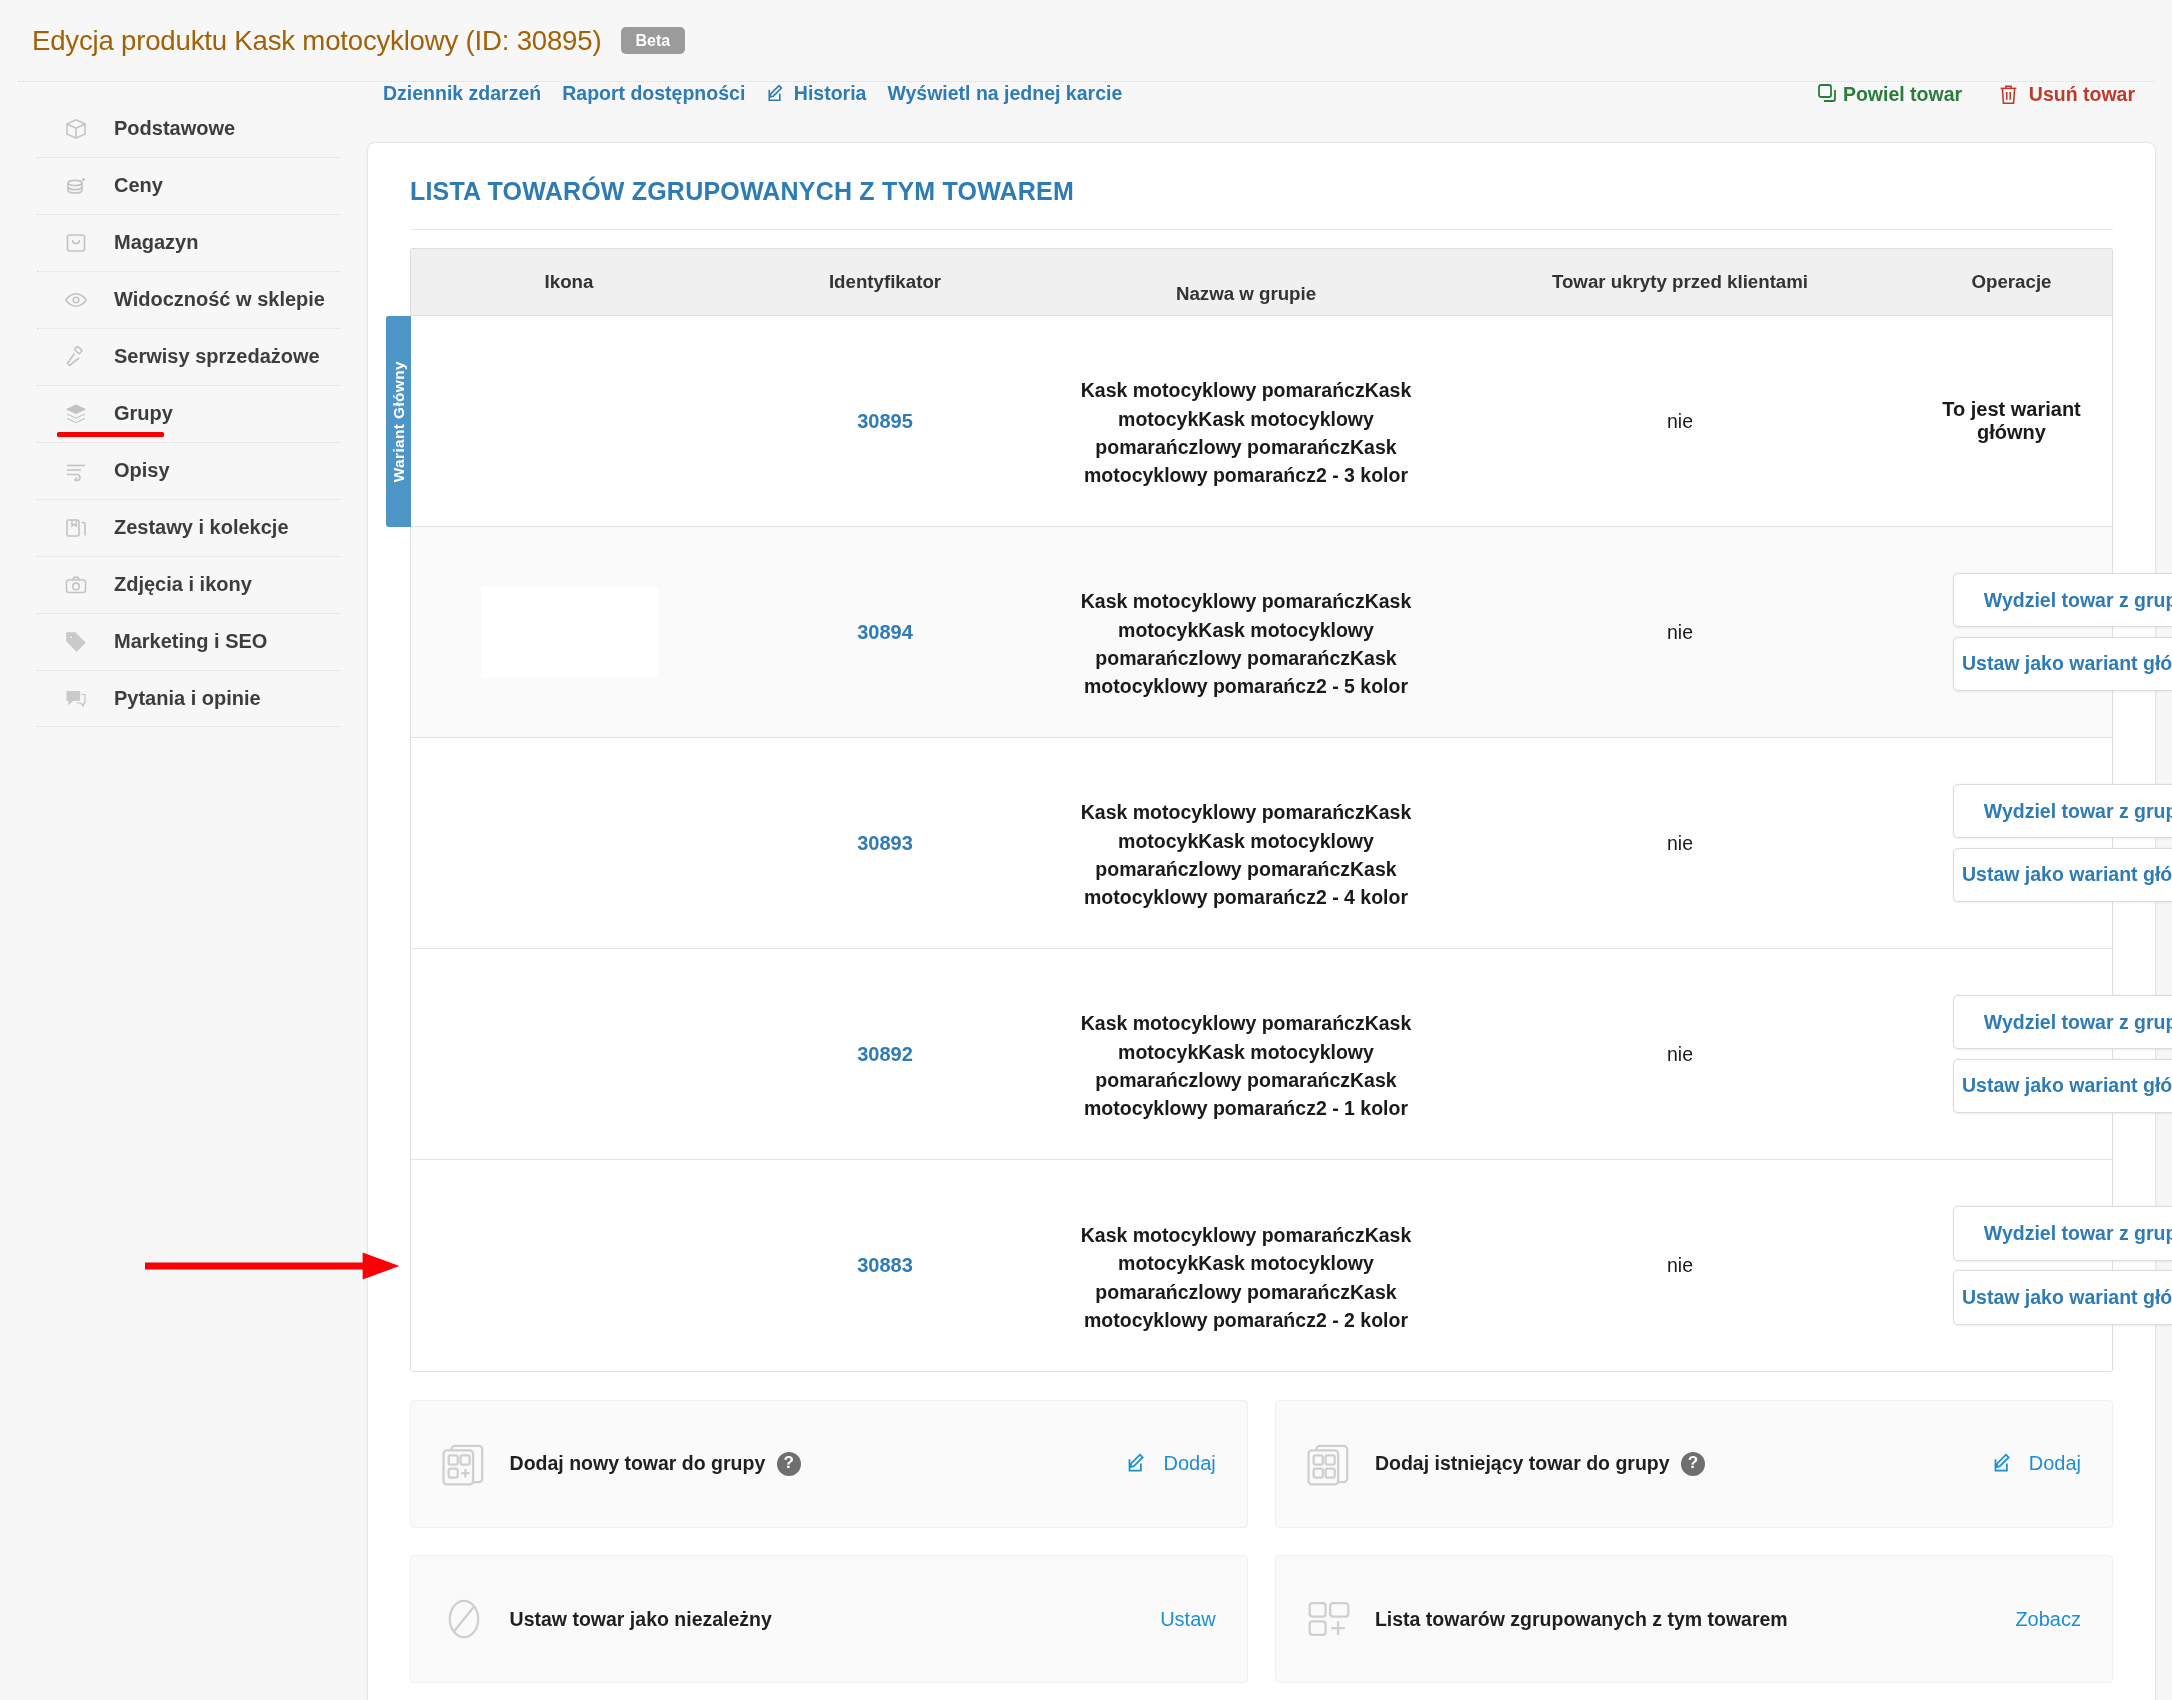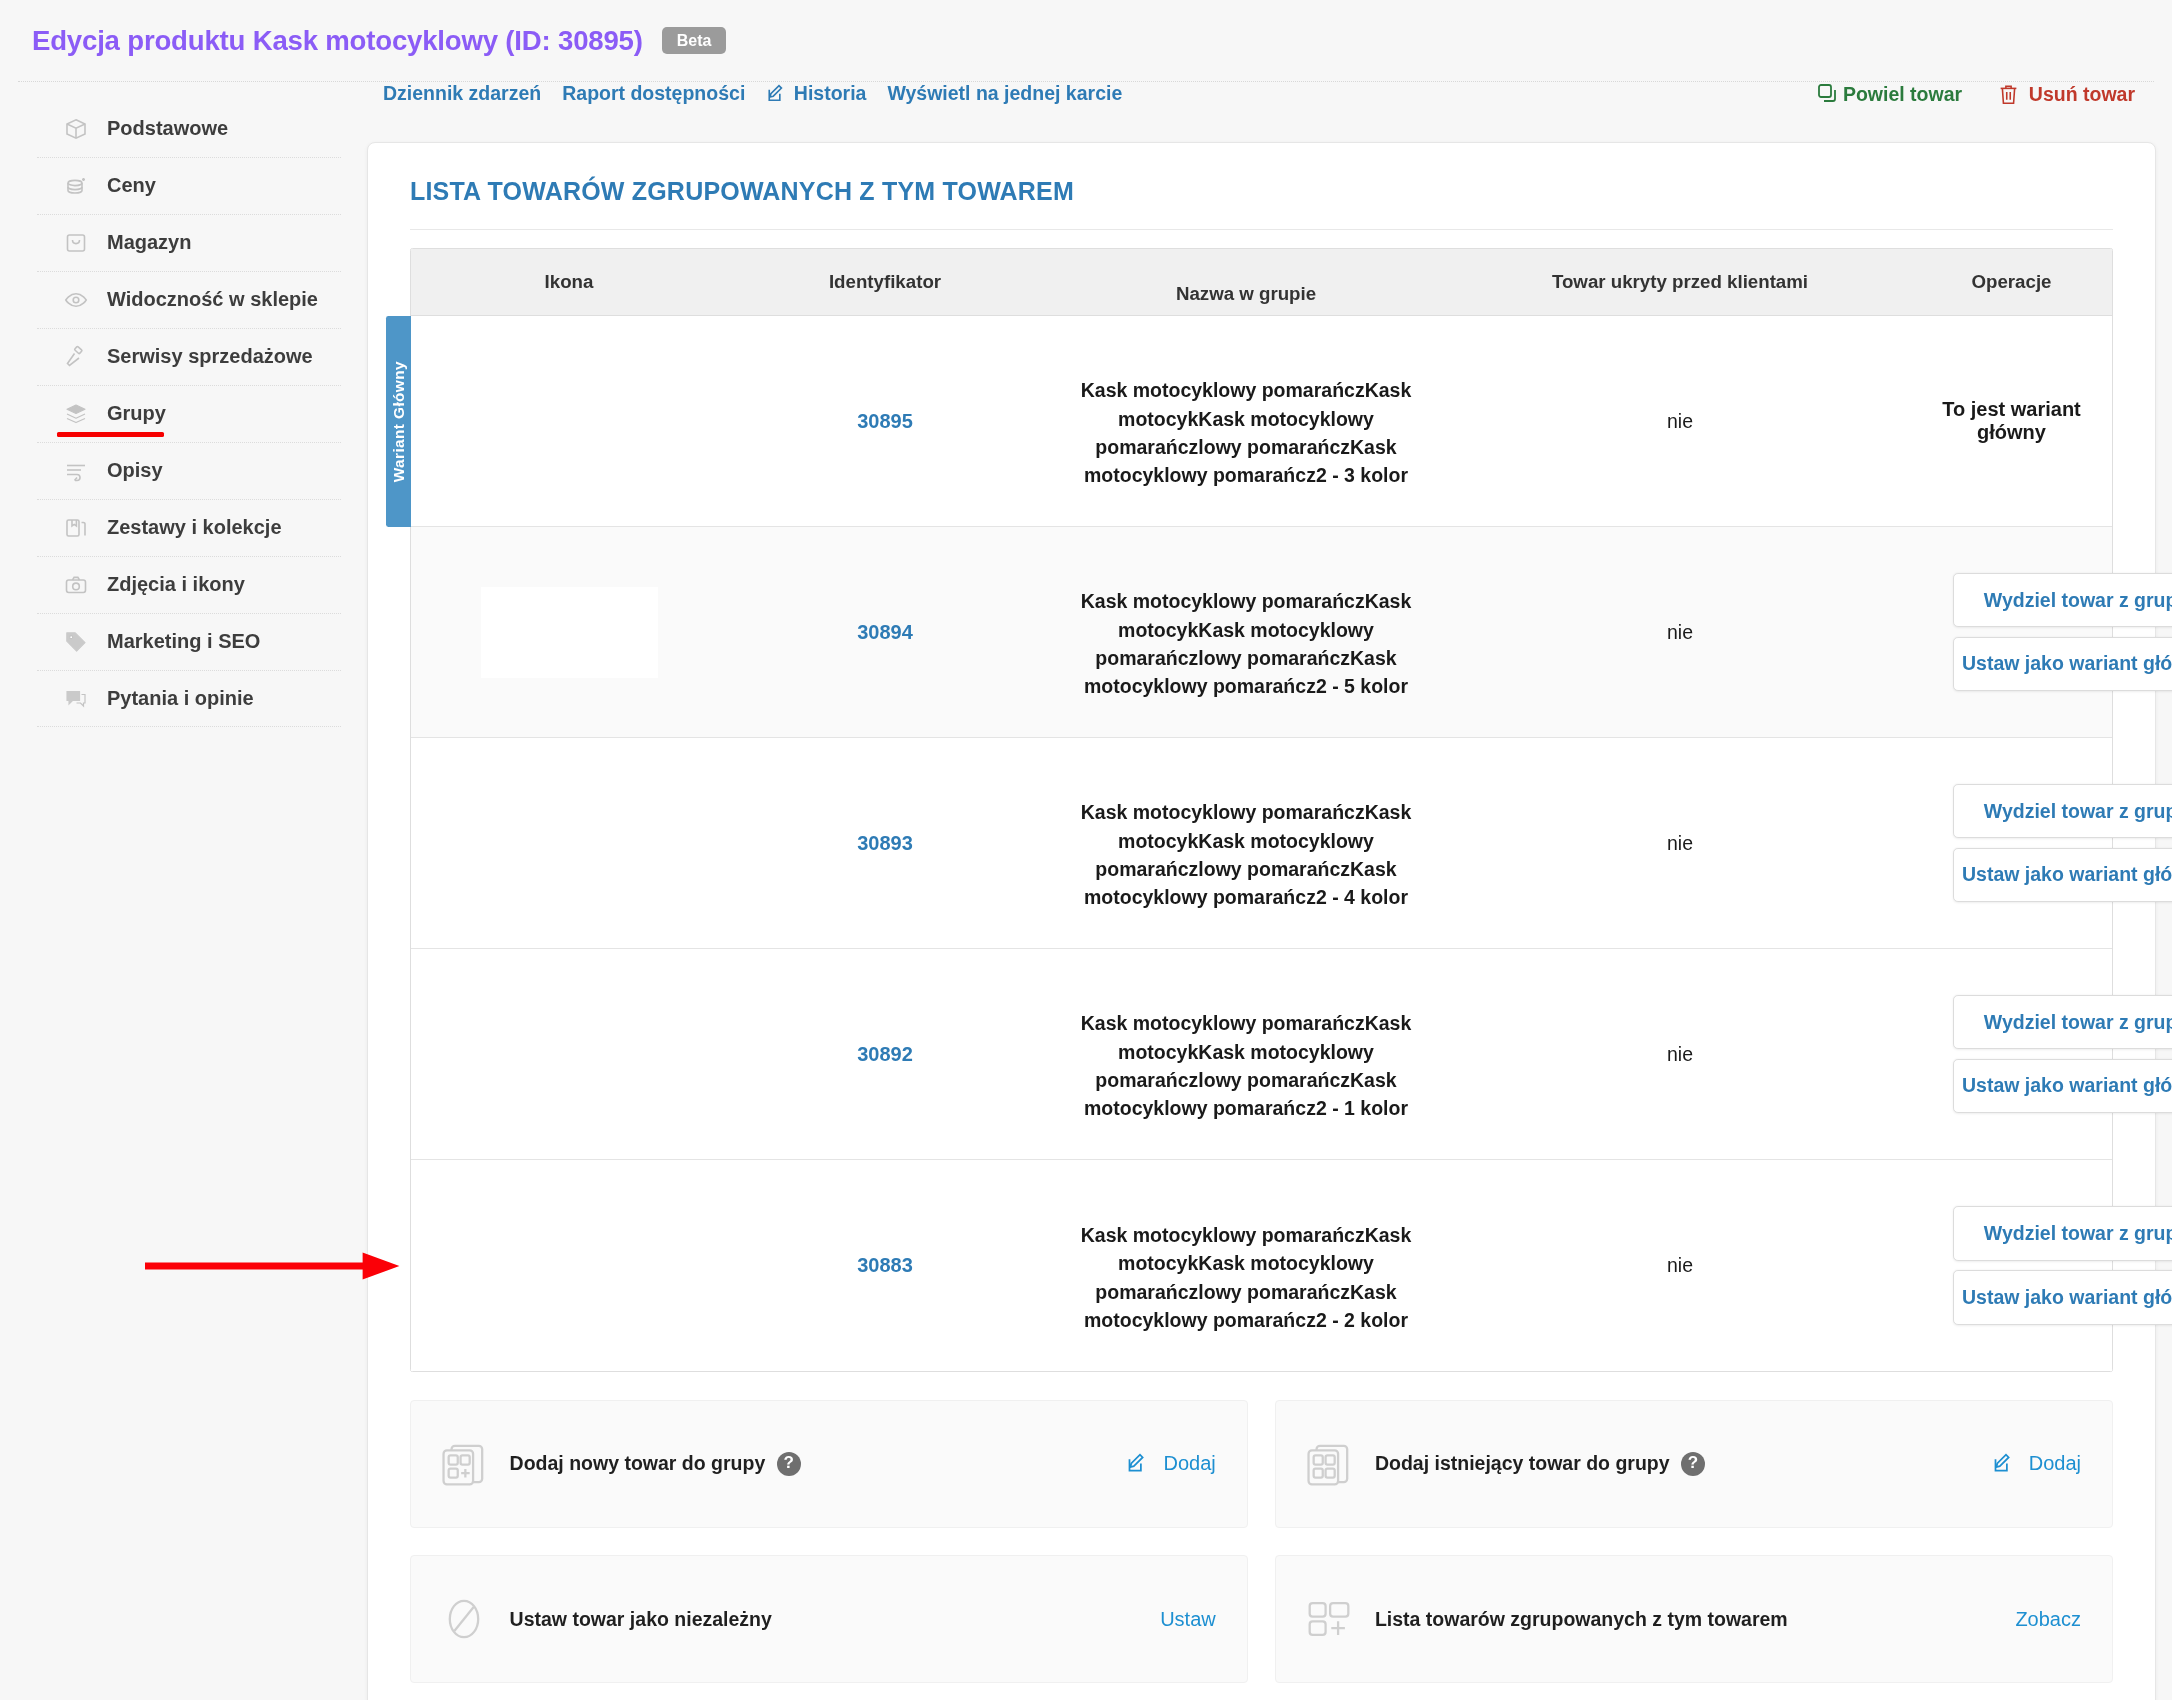--- a/index.html
+++ b/index.html
@@ -16,22 +16,22 @@
   .page-header {
     height: 81px;
     padding: 0 0 0 32px;
     display: flex;
     align-items: center;
     gap: 19.5px;
     background: #f7f7f7;
   }
   .page-title {
     font-size: 27.6px;
-    font-weight: 700;
-    color: #8b5cf6;
+    font-weight: 400;
+    color: #a16207;
     letter-spacing: -0.2px;
     white-space: nowrap;
   }
   .beta-badge {
     background: #9b9b9b;
     color: #ffffff;
     font-size: 16px;
     font-weight: 600;
     border-radius: 4.9px;
     padding: 5.7px 14.6px;
@@ -52,21 +52,21 @@
 
   
   .sidebar {
     width: 367px;
     flex: 0 0 367px;
     padding: 18px 0 0 0;
   }
   .nav-item {
     display: flex;
     align-items: center;
-    gap: 18px;
+    gap: 25px;
     padding: 0 0 0 63px;
     height: 57px;
     position: relative;
     cursor: pointer;
   }
   .nav-item + .nav-item::before {
     content: "";
     position: absolute;
     top: 0; left: 37px; right: 26px;
     border-top: 1.6px dotted #dcdcdc;

